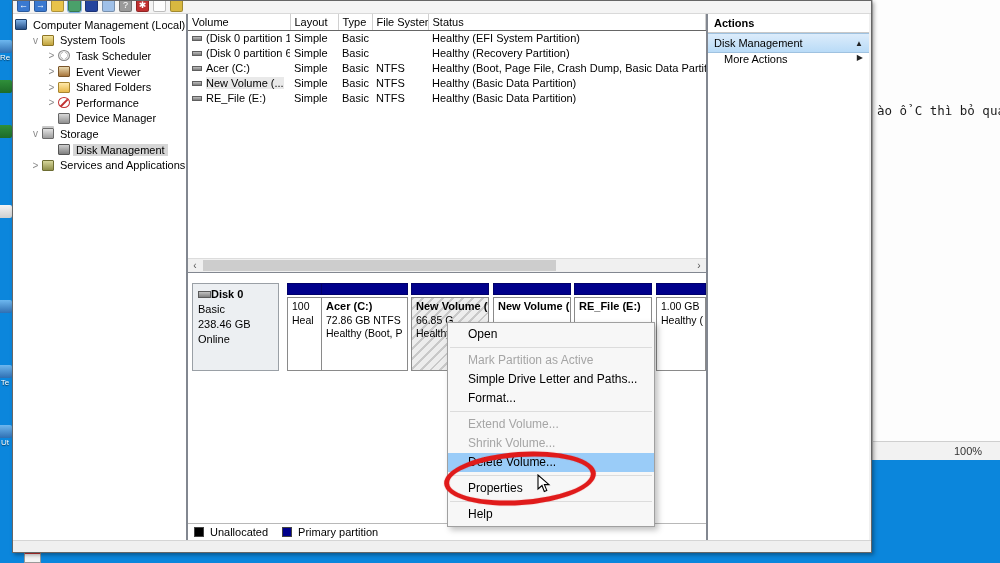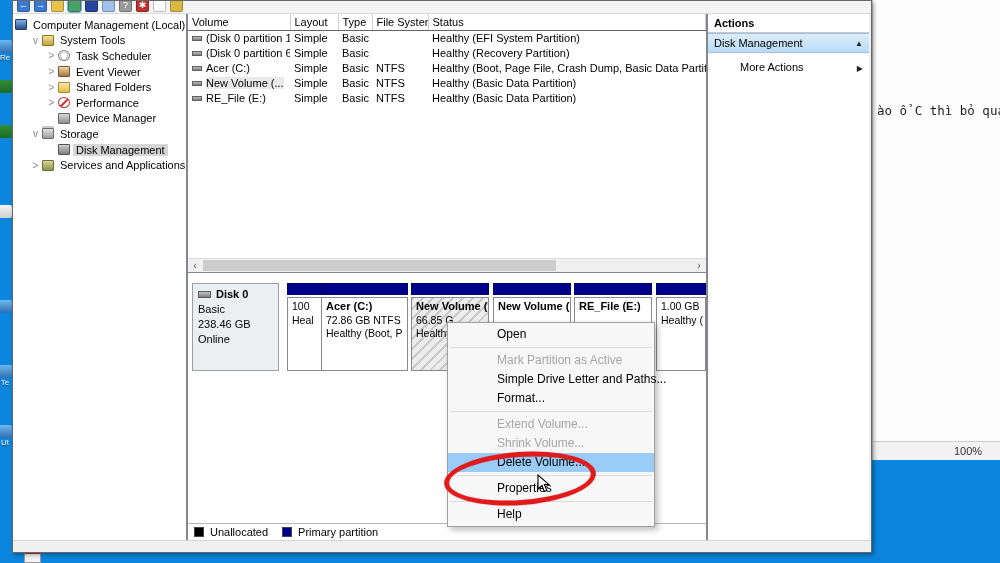--- a/index.html
+++ b/index.html
@@ -69,48 +69,48 @@
   .vspacer { flex:1; }
   .hscroll { height:14px; background:#f0f0f0; border-top:1px solid #dcdcdc; display:flex; align-items:center; }
   .hscroll .arr { width:14px; text-align:center; font-size:10px; color:#555; line-height:12px; }
   .hscroll .track { flex:1; height:100%; position:relative; }
   .hscroll .thumb { position:absolute; left:1px; top:1px; height:11px; width:72%; background:#cdcdcd; }
 
   .diskpane { flex:1; position:relative; background:#fff; border-left:1px solid #828790; border-right:1px solid #828790; }
   .band { position:absolute; left:4px; top:10px; height:88px; width:512px; }
   .dinfo { position:absolute; left:0; top:0; width:87px; height:88px; background:#eceff2;
            border:1px solid #9aa0a6; padding:3px 5px; font-size:11px; line-height:15px; }
-  .dinfo .nm { font-weight:bold; display:flex; align-items:center; gap:5px; }
+  .dinfo .nm { font-weight:bold; display:flex; align-items:center; gap:0; }
   .dinfo .dico { width:13px; height:7px; background:linear-gradient(#c2c2c2,#808080); border:1px solid #5a5a5a; }
   .part { position:absolute; top:0; height:88px; display:flex; flex-direction:column; }
   .part .cap { height:12px; background:#00008b; border:1px solid #00006a; margin-bottom:2px; }
   .part .bd { flex:1; background:#fff; border:1px solid #8a8a8a; padding:2px 4px;
               font-size:10.5px; line-height:13.5px; white-space:nowrap; overflow:hidden; }
   .part .bd .nm { font-weight:bold; font-size:11px; }
   .part.hatched .bd { background:repeating-linear-gradient(135deg,#c9c9c9 0 2px,#ededed 2px 7px); }
   .legend { position:absolute; left:0; right:0; bottom:0; height:17px; border-top:1px solid #b8b8b8;
             display:flex; align-items:center; gap:6px; padding-left:6px; font-size:11px; background:#fff; }
   .lg-sq { width:10px; height:10px; border:1px solid #444; display:inline-block; }
   .lg-black { background:#000; } .lg-navy { background:#00008b; }
 
   
   .actions { width:162px; background:#fff; border-left:1px solid #828790; display:flex; flex-direction:column; }
   .act-title { font-size:11px; font-weight:bold; padding:3px 6px; border-bottom:1px solid #c8c8c8; }
   .act-item { height:20px; display:flex; align-items:center; font-size:11px; padding:0 6px;
               background:linear-gradient(#dcecfb,#b9dbf7); border-top:1px solid #9fc2e0; border-bottom:1px solid #9fc2e0; }
   .act-item .sp, .act-more .sp { flex:1; }
   .act-item .tri, .act-more .tri { font-size:8px; color:#222; }
-  .act-more { height:20px; display:flex; align-items:flex-end; font-size:11px; padding:0 6px 0 32px; }
+  .act-more { height:20px; display:flex; align-items:flex-start; font-size:11px; padding:0 6px 0 16px; }
 
   .statusbar { height:12px; background:#f0f0f0; border-top:1px solid #d5d5d5; }
 
   
   .ctxmenu { position:absolute; left:447px; top:322px; width:208px; background:#f7f7f7;
              border:1px solid #a0a0a0; box-shadow:3px 3px 6px rgba(0,0,0,.25); padding:2px 0; z-index:20; }
-  .mi { height:19px; line-height:19px; font-size:12px; padding-left:49px; white-space:nowrap; }
+  .mi { height:19px; line-height:19px; font-size:12px; padding-left:20px; white-space:nowrap; }
   .mi.disabled { color:#a5a5a5; }
   .mi.hot { background:#9accf8; }
   .msep { height:1px; background:#dcdcdc; margin:3px 2px; }
 
   
   .redring { position:absolute; left:444px; top:452px; width:152px; height:53px; border:5px solid #e01b1b;
              border-radius:50%; transform:rotate(-4deg); z-index:30; pointer-events:none;
              box-shadow:0 0 1px rgba(224,27,27,.6), inset 0 0 1px rgba(224,27,27,.6); }
   .cursor { position:absolute; left:537px; top:474px; z-index:31; pointer-events:none; }
 </style>

